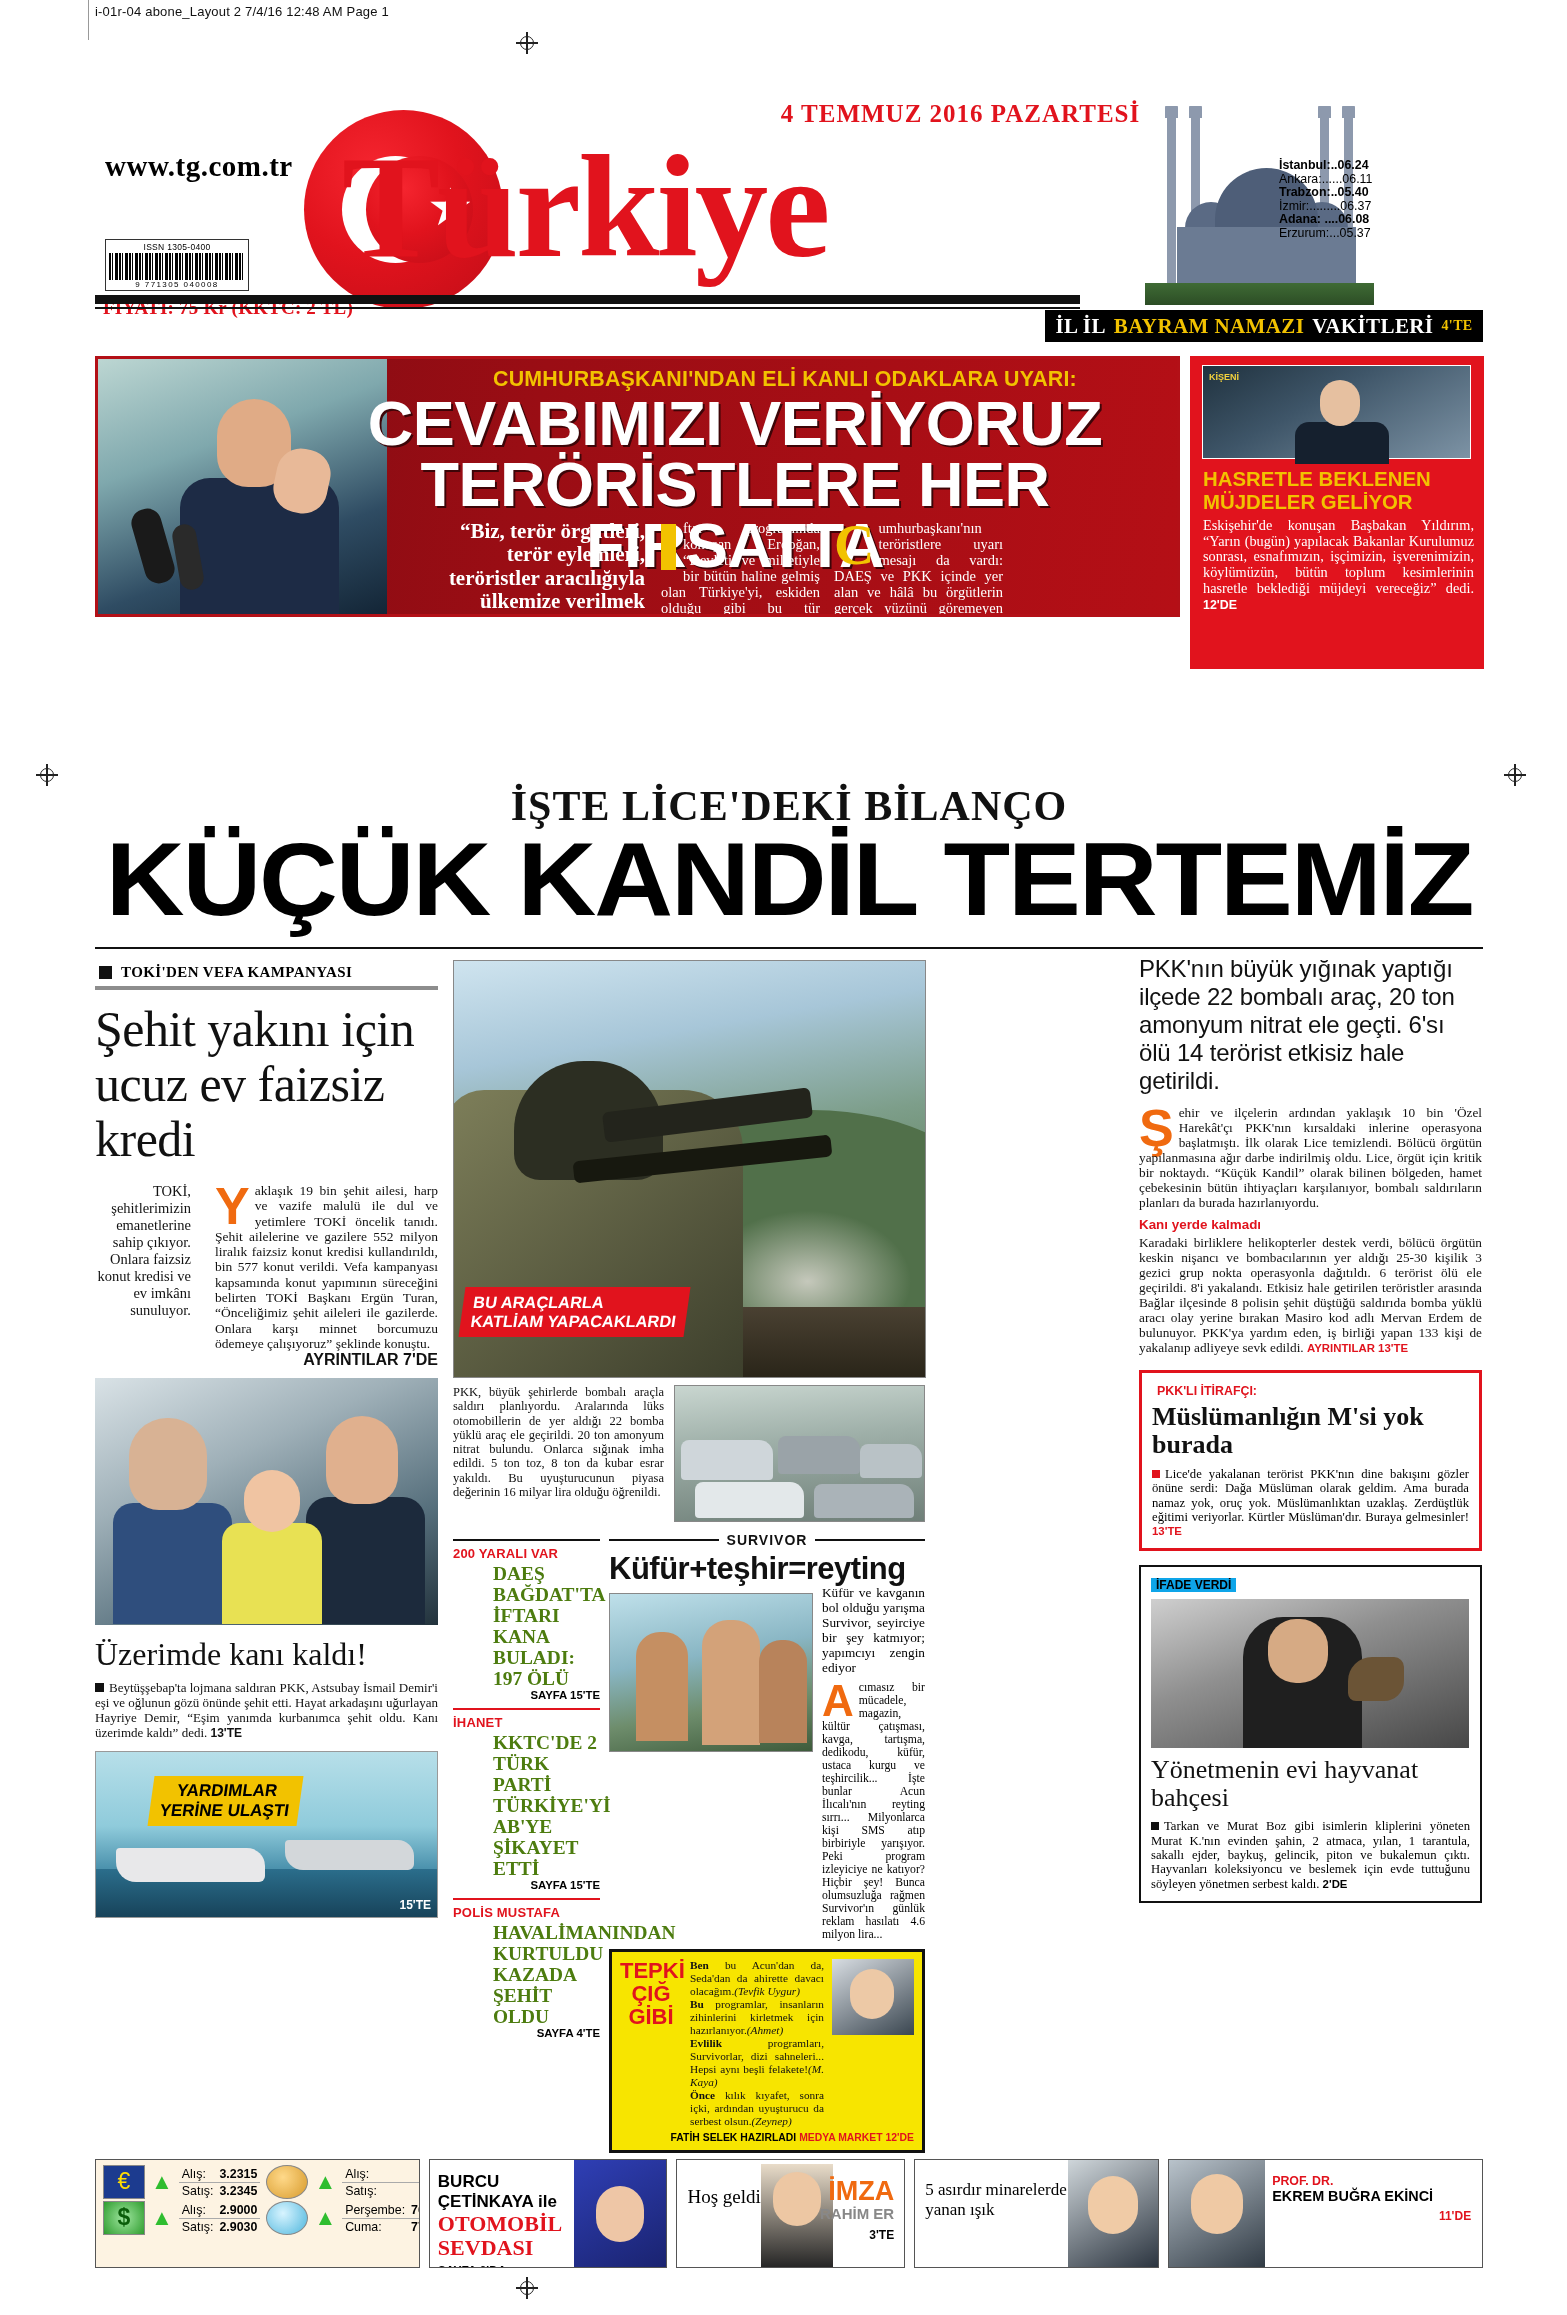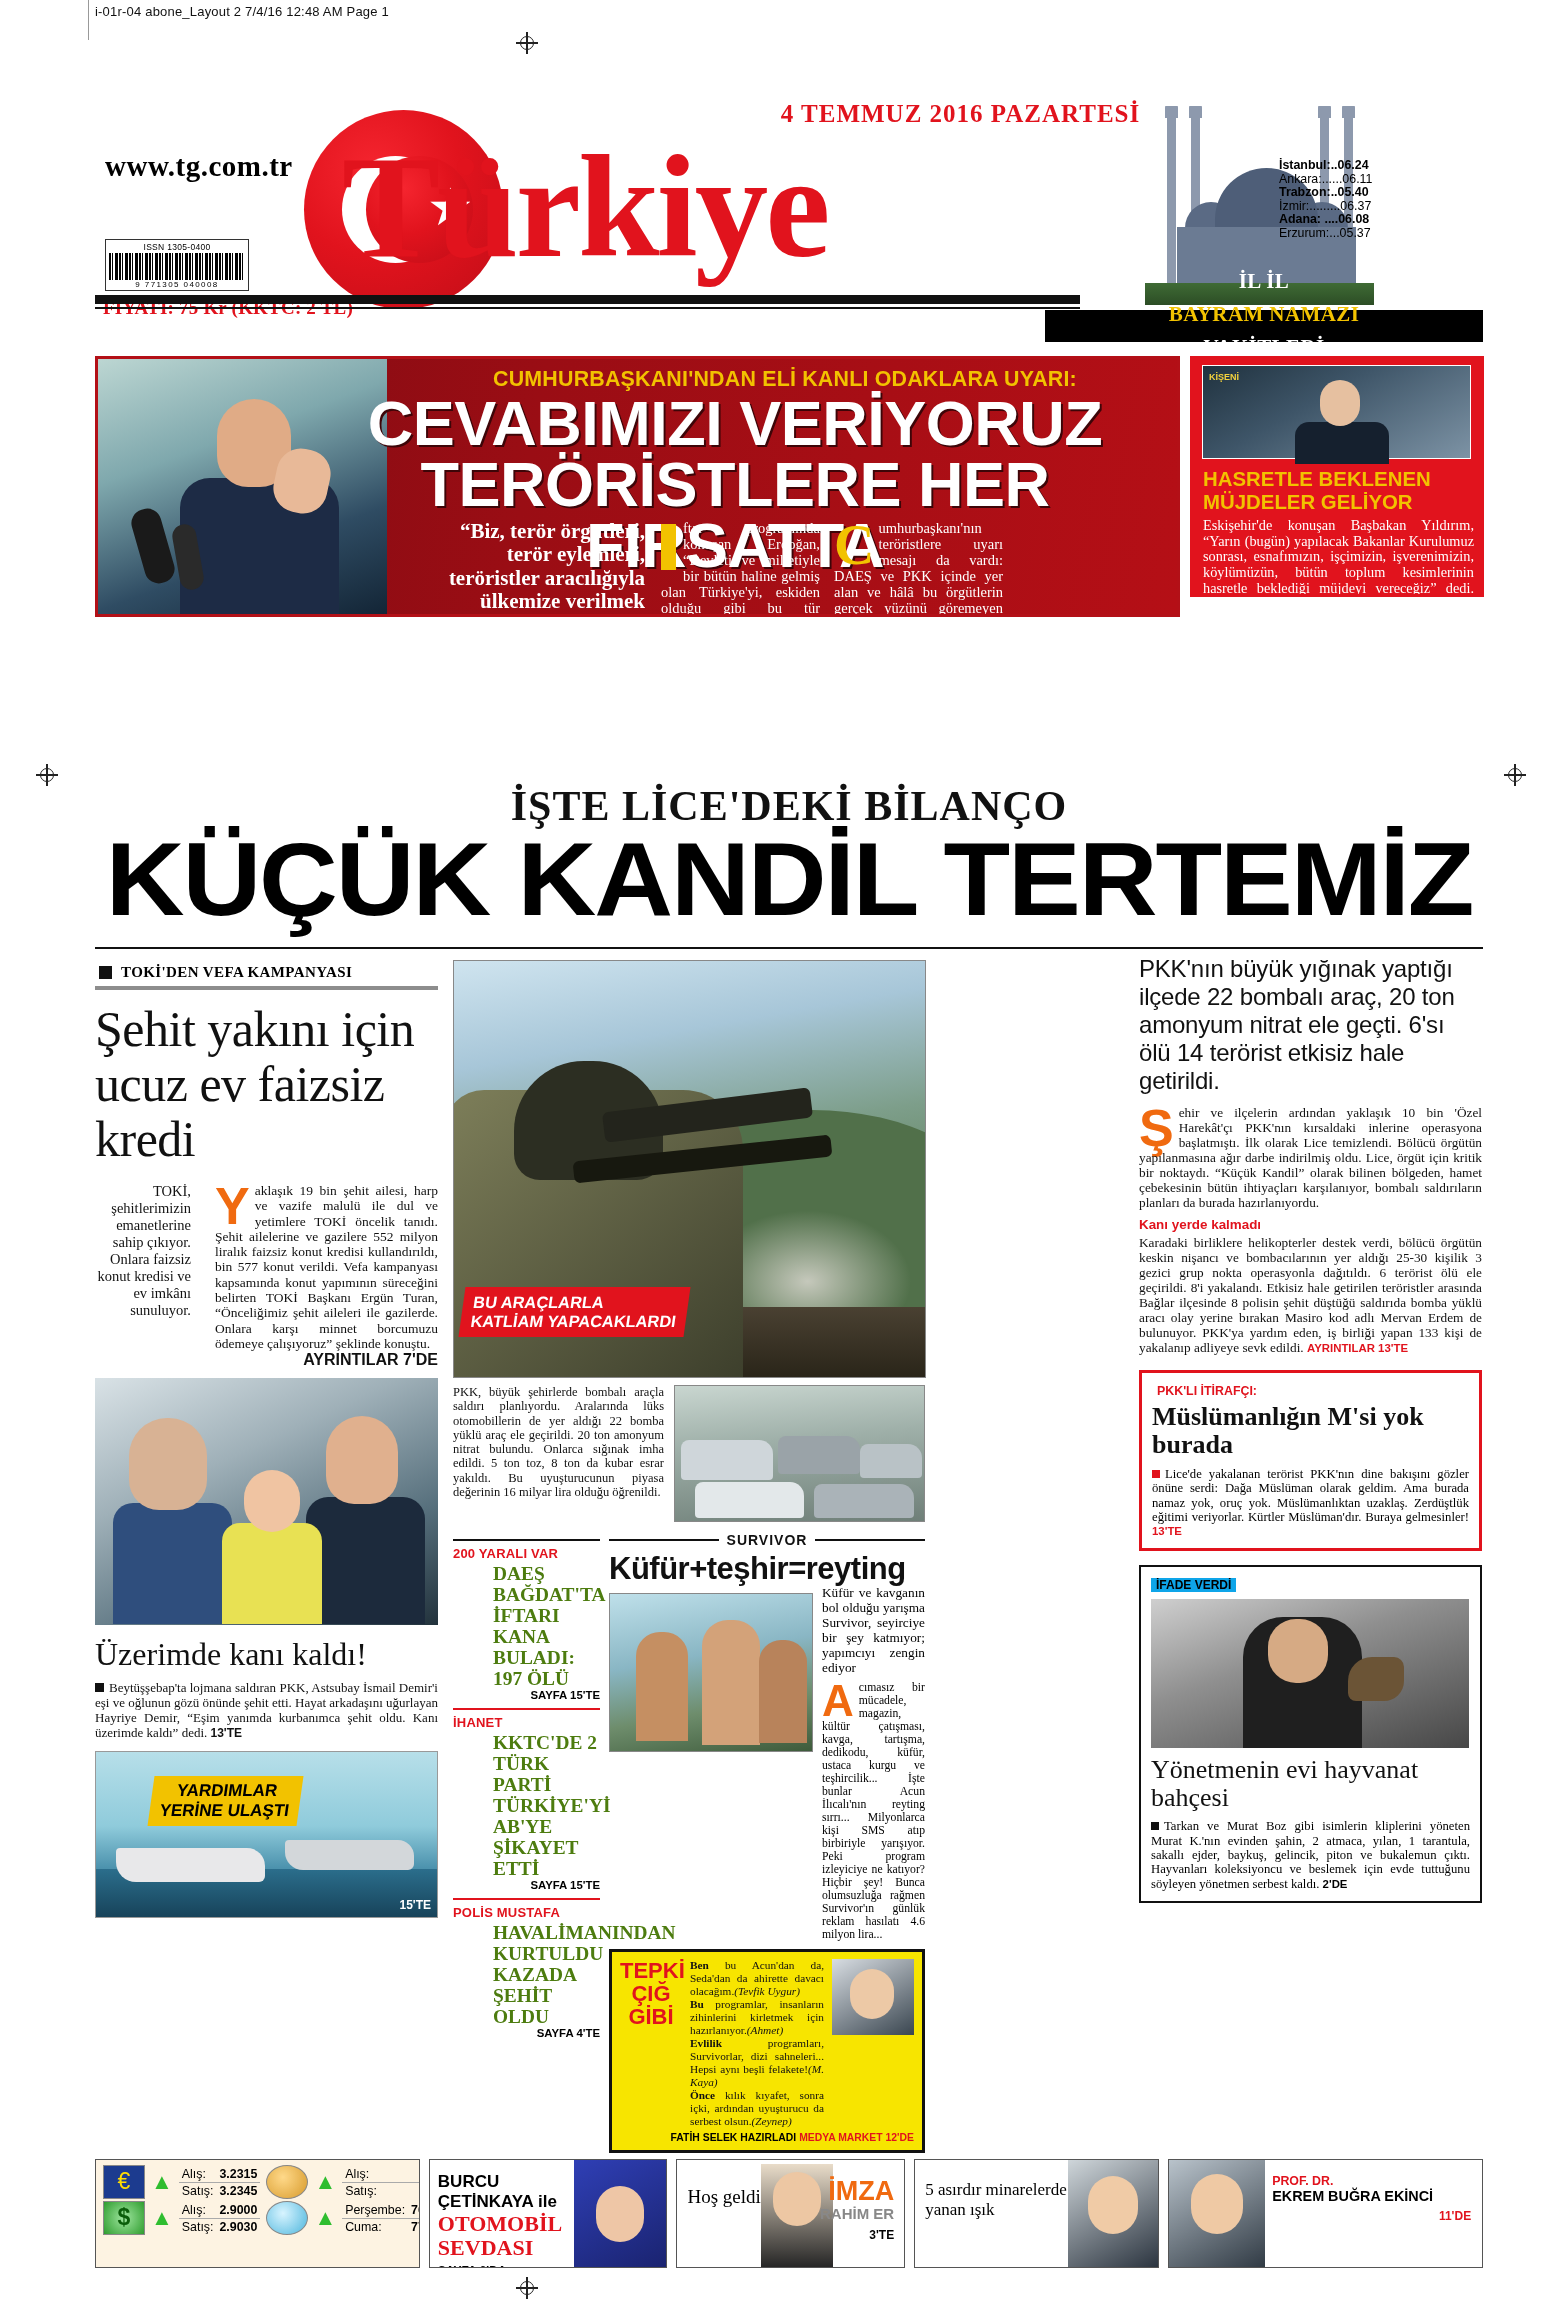--- a/index.html
+++ b/index.html
@@ -103,21 +103,20 @@
   }
   .prayer .row { white-space:nowrap; }
   .prayer .city { display:inline-block; }
   .prayer .dots { letter-spacing:0px; }
   .prayer .row.bold { font-weight:bold; }
   .bayram-bar {
     position:absolute; left:1045px; top:310px; width:438px; height:32px;
     background:#000; display:flex; align-items:center; justify-content:center; gap:8px;
     font-family:"Liberation Serif", serif; font-weight:bold; font-size:21px; color:#fff;
     letter-spacing:0.4px;
-    flex-direction:column;
   }
   .bayram-bar .gold { color:#f2c200; }
   .bayram-bar .pg { font-size:14px; color:#f2c200; }
   .mast-rule-black { position:absolute; left:95px; top:295px; width:985px; height:9px; background:#111; }
   .mast-rule-thin { position:absolute; left:95px; top:307px; width:985px; height:2px; background:#111; }
 
   
   .banner { position:absolute; left:95px; top:356px; width:1388px; height:159px; }
   .banner-main {
     position:absolute; left:0; top:0; width:1085px; height:261px;
@@ -161,21 +160,21 @@
     color:#fff; text-align:justify;
   }
   .drop-yellow {
     float:left; width:15px; height:46px; background:#f2c200; margin:4px 7px 0 0;
   }
   .drop-red {
     float:left; font-family:"Liberation Serif", serif; font-weight:bold;
     font-size:56px; line-height:46px; color:#f2c200; margin:2px 4px 0 0;
   }
   .banner-side {
-    position:absolute; left:1095px; top:0; width:294px; height:241px;
+    position:absolute; left:1095px; top:0; width:294px; height:313px;
     background:#e1131d; border:3px solid #e1131d; overflow:hidden;
   }
   .side-photo {
     position:absolute; left:9px; top:6px; width:269px; height:94px;
     background:linear-gradient(150deg,#20323f 0%,#3e5568 40%,#7d93a5 100%);
     border:1px solid #fff;
   }
   .side-photo .p-head { position:absolute; left:117px; top:14px; width:40px; height:46px; background:#e6c0a0; border-radius:20px; }
   .side-photo .p-suit { position:absolute; left:92px; top:56px; width:94px; height:42px; background:#15202e; border-radius:14px 14px 0 0; }
   .side-photo .banner-txt { position:absolute; left:6px; top:6px; font-family:"Liberation Sans",sans-serif; font-size:9px; color:#f3d23d; font-weight:bold;}

